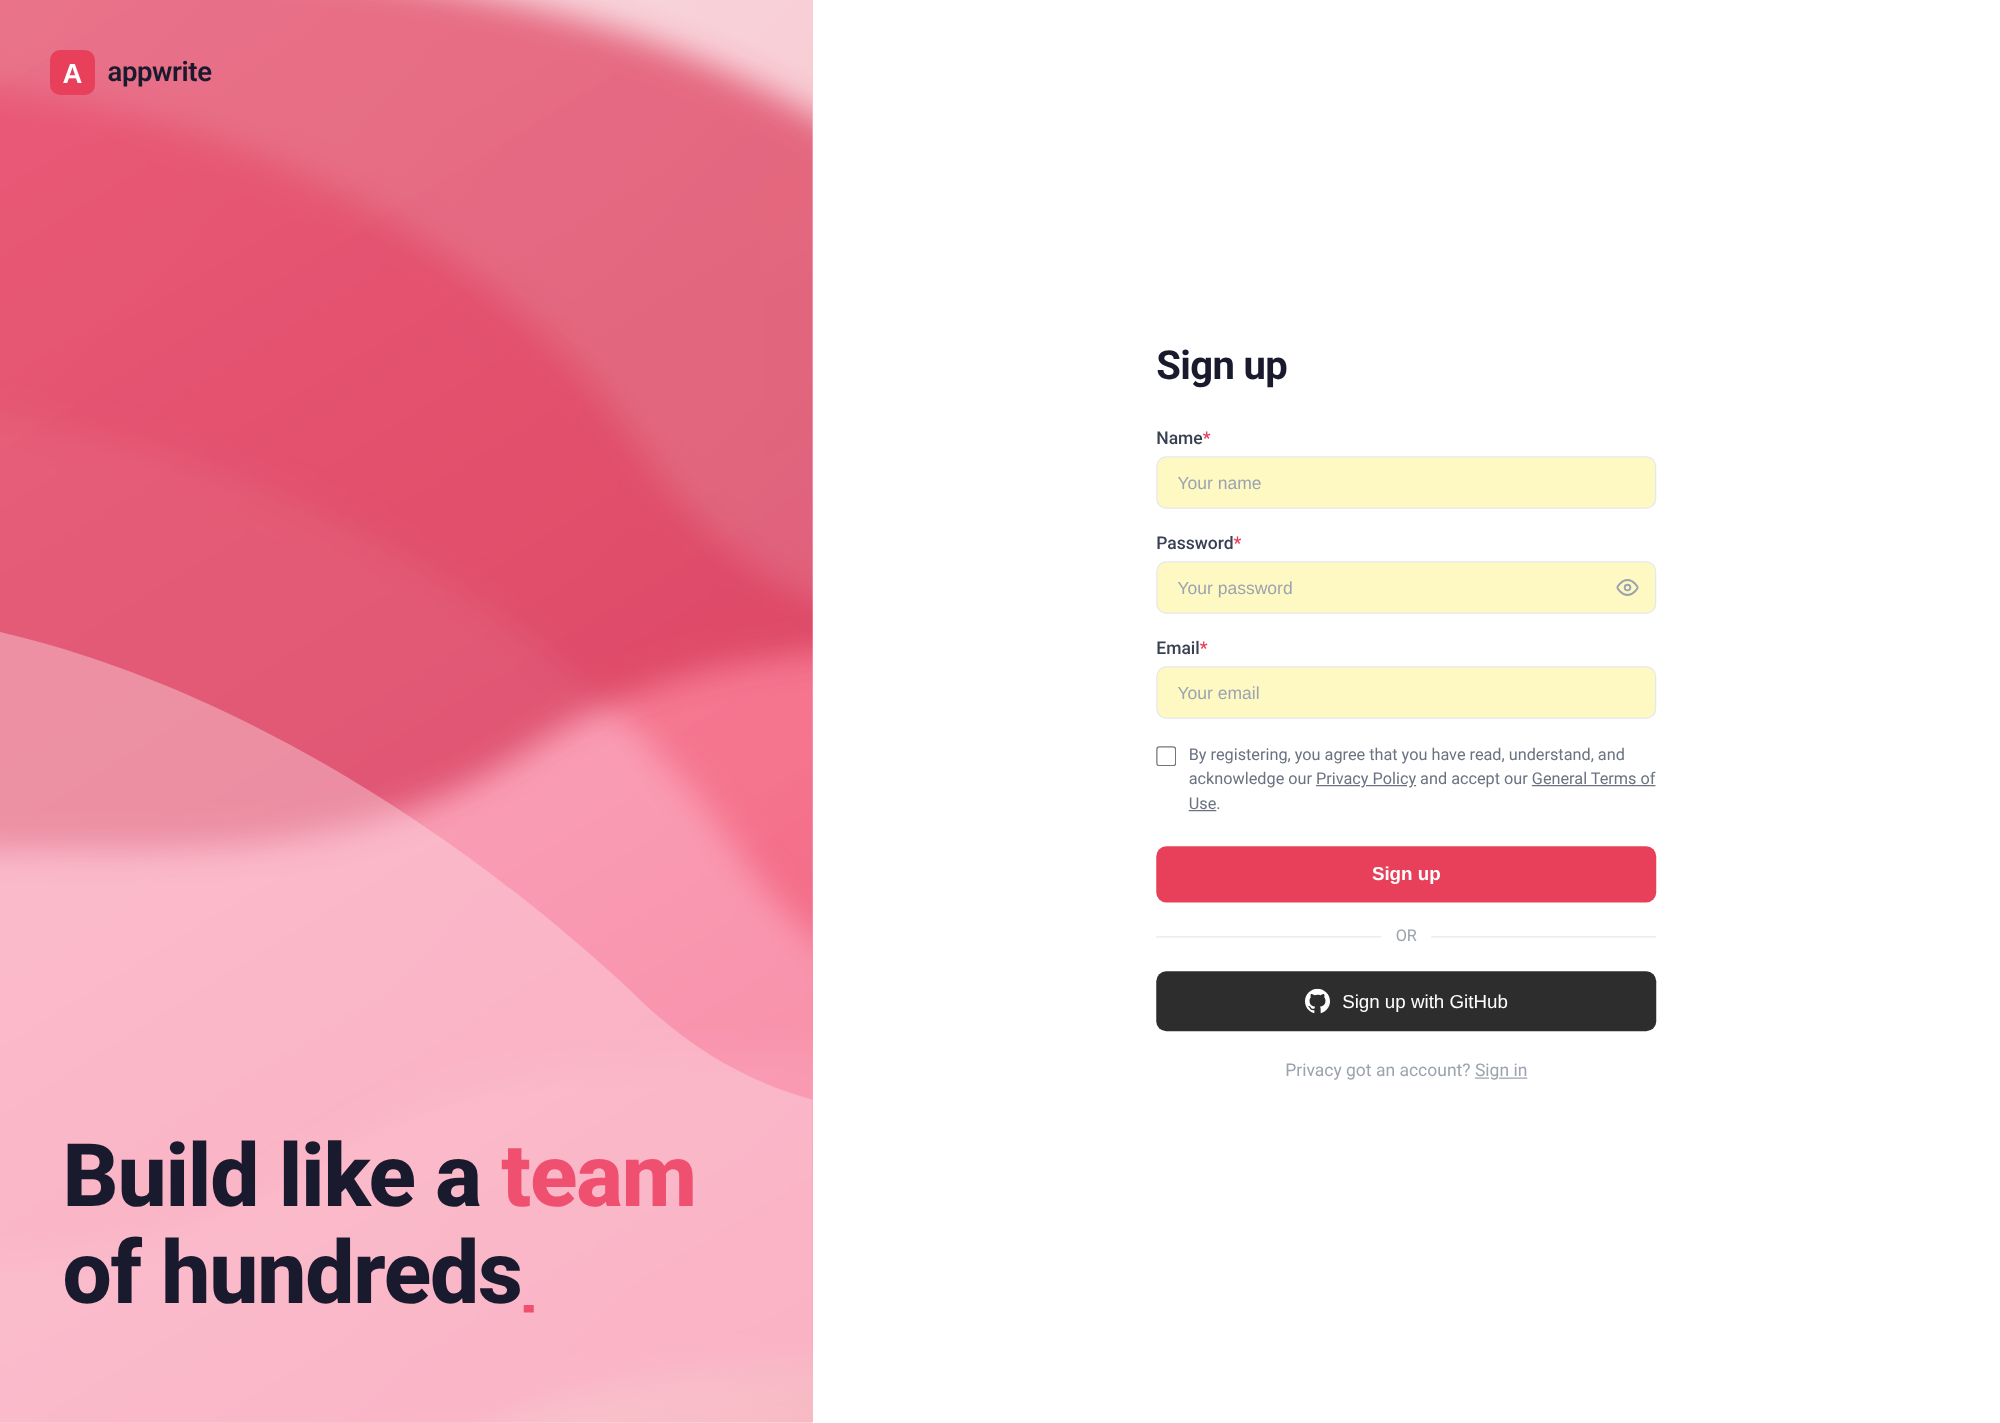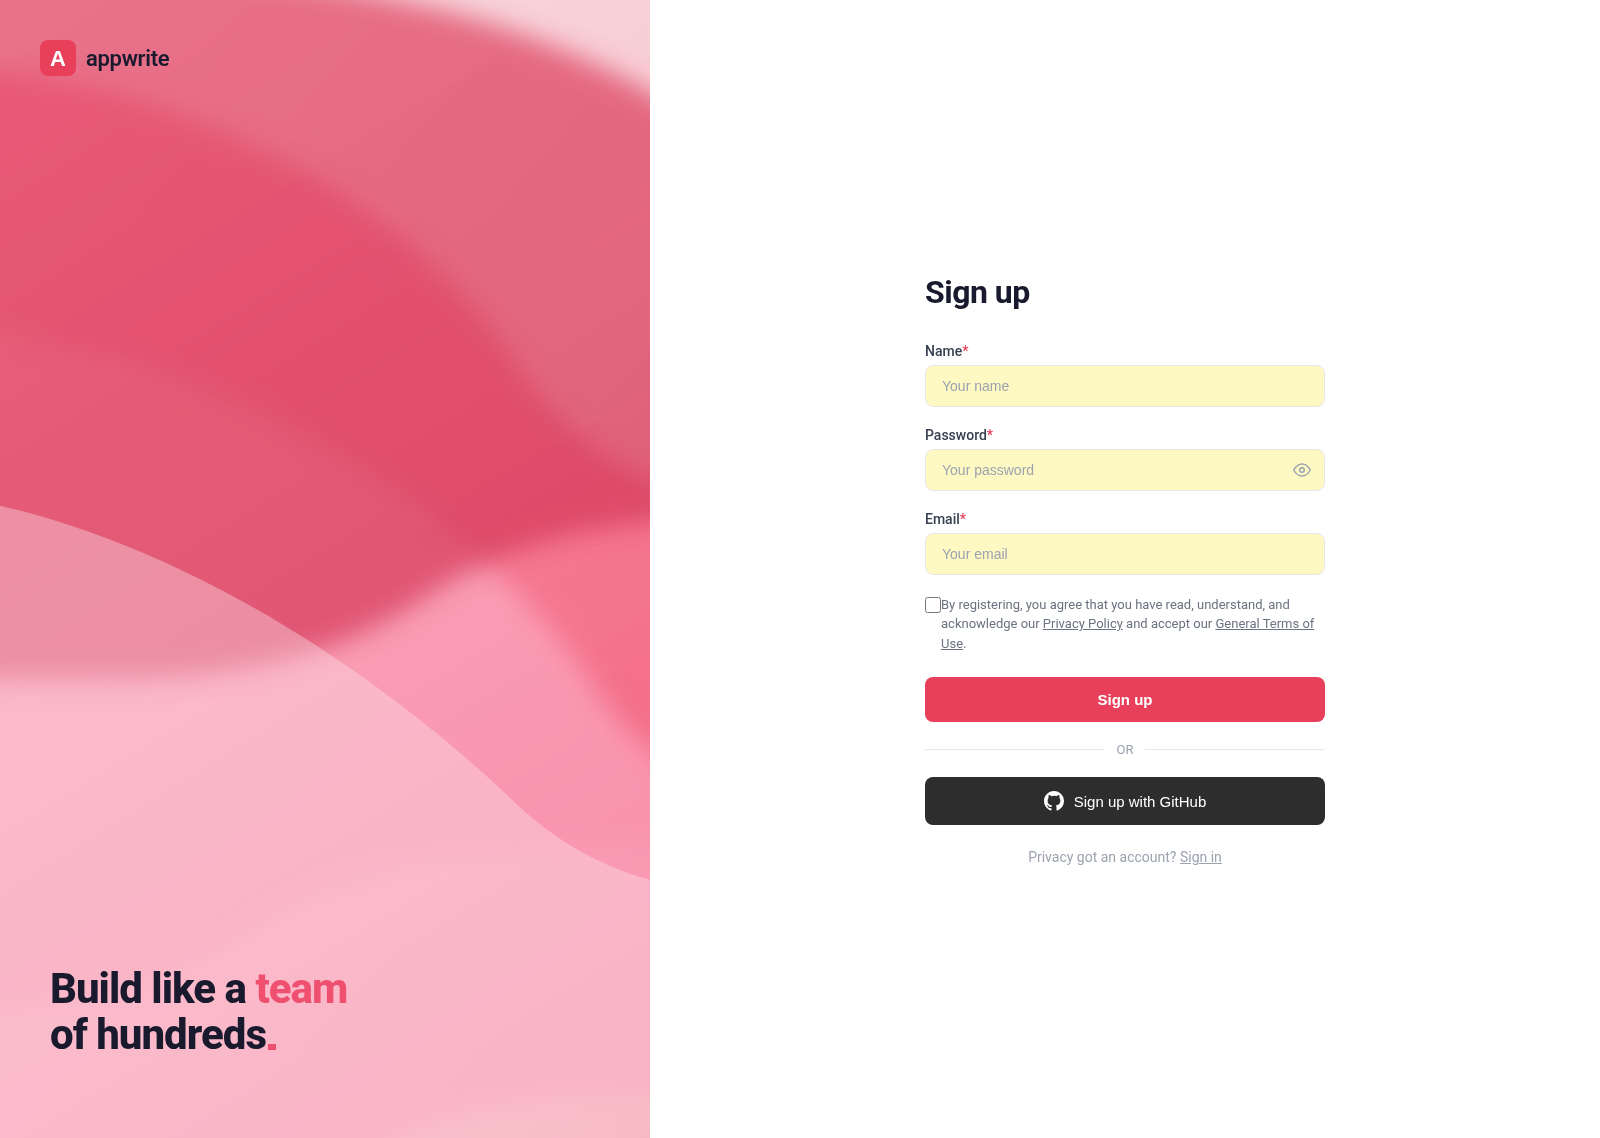--- a/index.html
+++ b/index.html
@@ -60,21 +60,21 @@
       letter-spacing: -0.3px;
     }
 
     .tagline-area {
       position: relative;
       z-index: 10;
       padding: 40px 50px 80px;
     }
 
     .tagline-text {
-      font-size: 42px;
+      font-size: 70px;
       font-weight: 800;
       line-height: 1.1;
       color: #1a1a2e;
       letter-spacing: -1px;
     }
 
     .tagline-highlight {
       color: #f05070;
     }
 
@@ -159,20 +159,21 @@
       transform: translateY(-50%);
       color: #9ca3af;
       cursor: pointer;
       display: flex;
       align-items: center;
     }
 
     .checkbox-row {
       display: flex;
       align-items: flex-start;
+      gap: 10px;
       margin-bottom: 24px;
     }
 
     .checkbox-input {
       width: 16px;
       height: 16px;
       margin-top: 2px;
       border: 1.5px solid #d1d5db;
       border-radius: 3px;
       flex-shrink: 0;

